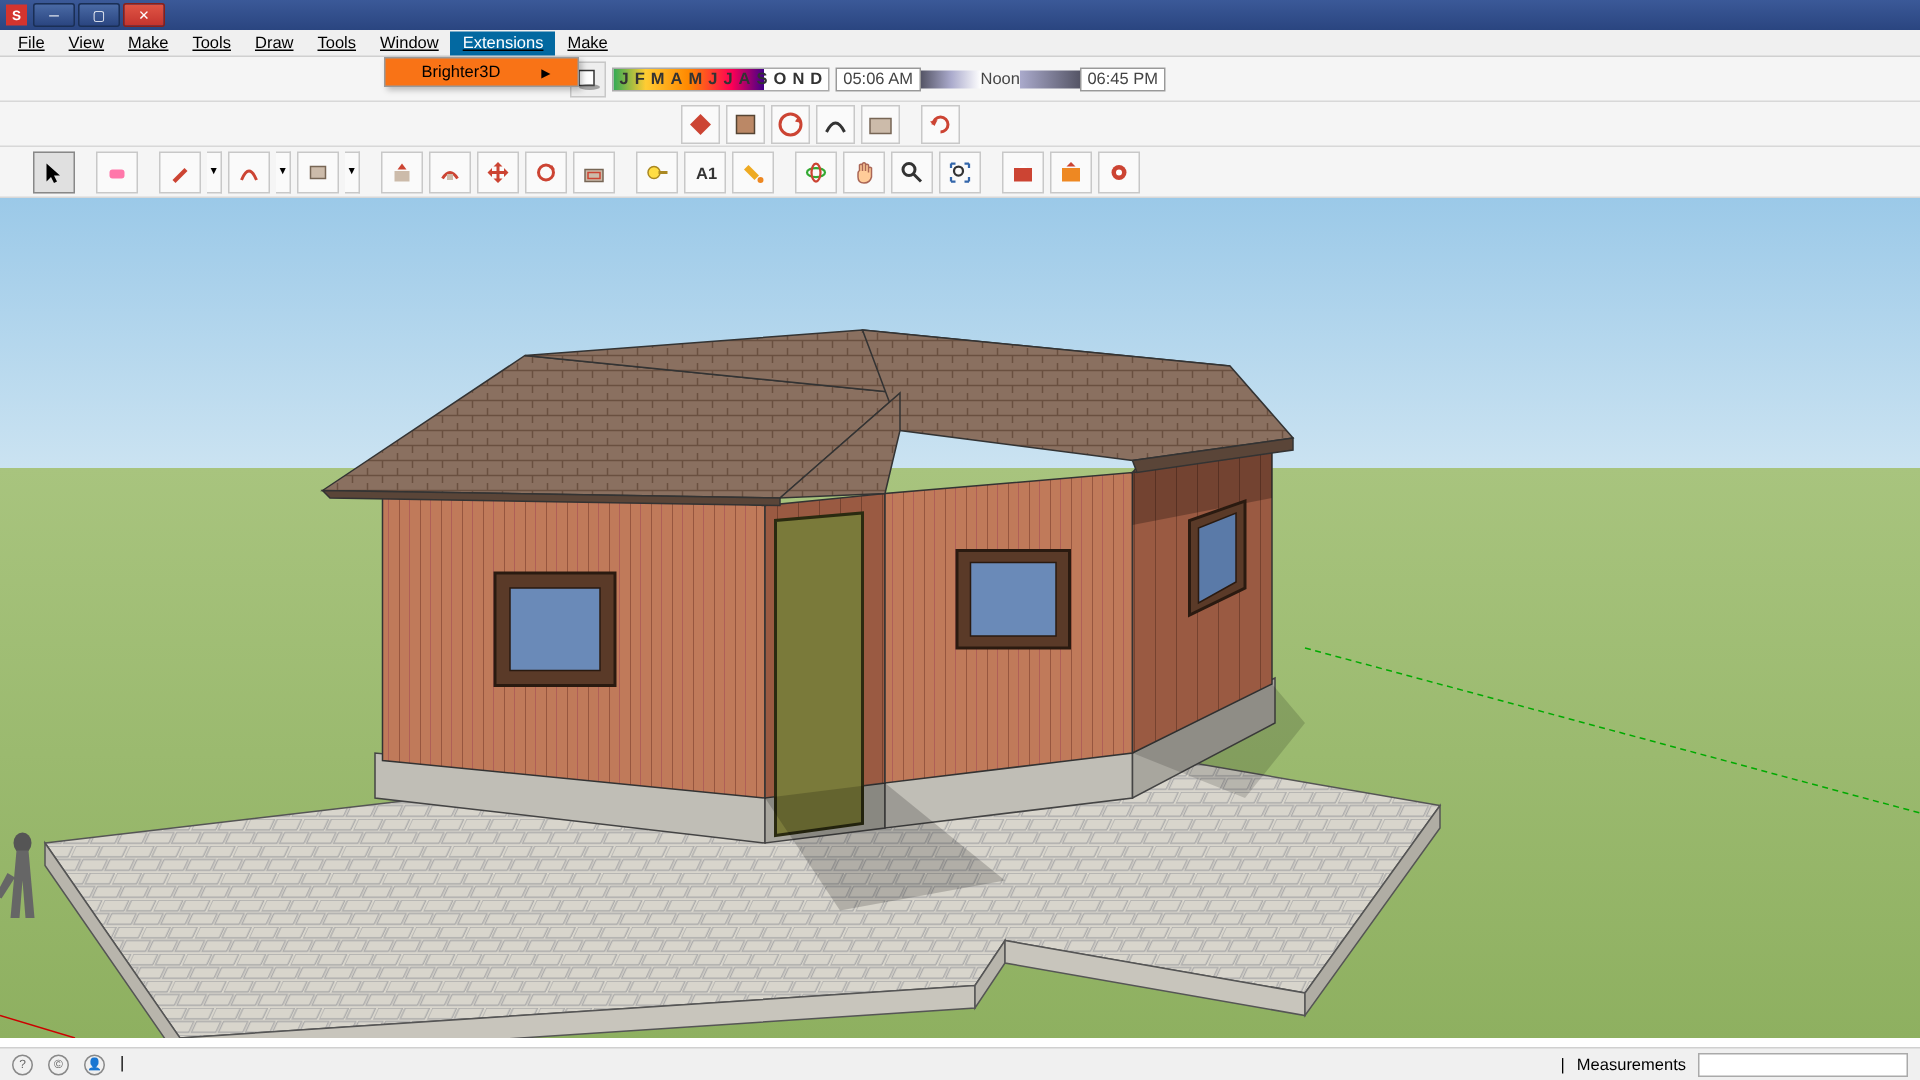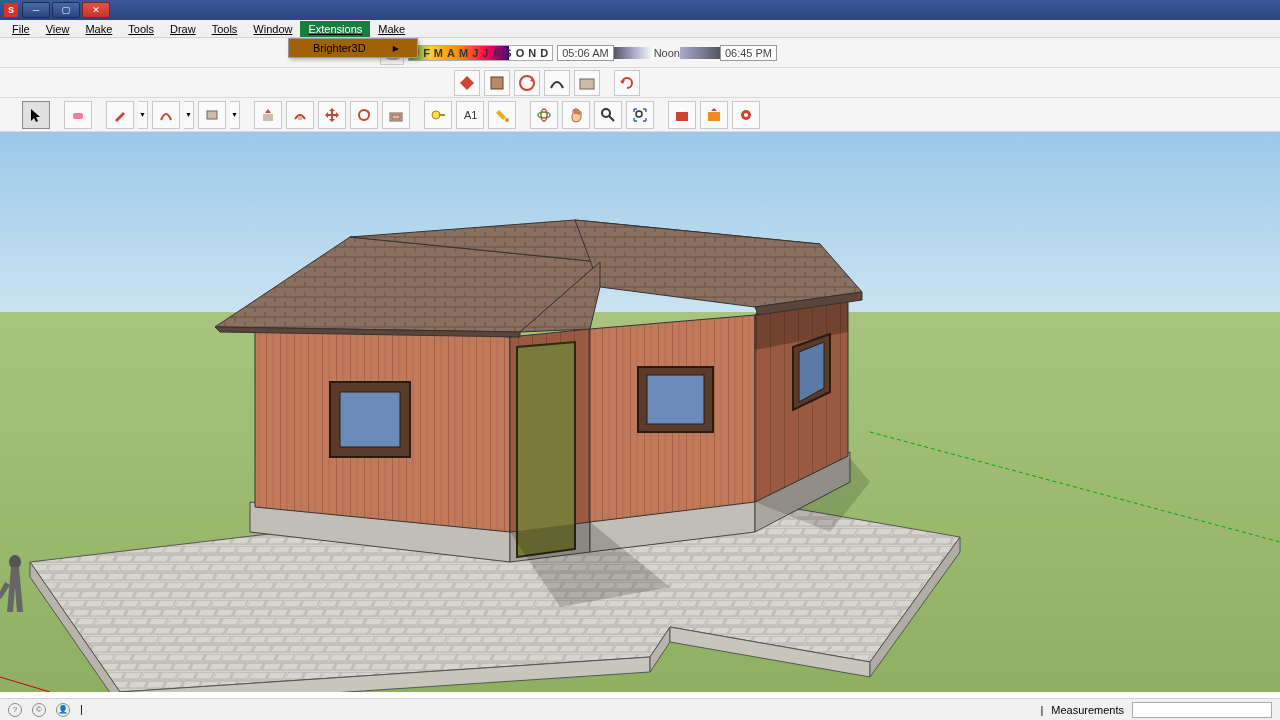--- a/index.html
+++ b/index.html
@@ -9,24 +9,24 @@
 .titlebar { height: 20px; background: linear-gradient(#3b5998, #2a4580); display: flex; align-items: center; padding: 0 4px; color: #fff; }
 .titlebar .app-icon { width: 14px; height: 14px; background: #d4342e; margin-right: 4px; display: inline-flex; align-items: center; justify-content: center; font-size: 9px; font-weight: bold; }
 .titlebar .title-text { flex: 1; font-size: 11px; }
 .titlebar .win-btns { display: flex; gap: 2px; }
 .win-btn { width: 28px; height: 16px; display: flex; align-items: center; justify-content: center; background: linear-gradient(#4a6aa5, #2a4580); border: 1px solid #1a2f55; border-radius: 2px; color: #fff; font-size: 9px; cursor: pointer; }
 .win-btn.close { background: linear-gradient(#e05545, #c4342e); border-color: #8a1f18; }
 
 
 .menubar { height: 18px; background: #f0f0f0; border-bottom: 1px solid #d0d0d0; display: flex; align-items: center; padding-left: 4px; position: relative; text-decoration: underline; }
 .menu-item { padding: 2px 8px; cursor: pointer; font-size: 11px; }
-.menu-item.active { background: #15803d; color: #fff; }
-
-
-.dropdown { position: absolute; top: 38px; left: 288px; background: #a16207; border: 1px solid #999; box-shadow: 2px 2px 4px rgba(0,0,0,0.25); min-width: 130px; z-index: 10; }
+.menu-item.active { background: #0369a1; color: #fff; }
+
+
+.dropdown { position: absolute; top: 38px; left: 256px; background: #f97316; border: 1px solid #999; box-shadow: 2px 2px 4px rgba(0,0,0,0.25); min-width: 130px; z-index: 10; }
 .dropdown-item { padding: 3px 18px 3px 24px; display: flex; align-items: center; justify-content: space-between; }
 .dropdown-arrow { font-size: 8px; }
 
 
 .shadow-toolbar { height: 30px; background: #f5f5f5; border-bottom: 1px solid #d8d8d8; display: flex; align-items: center; padding-left: 380px; gap: 4px; }
 .shadow-btn { width: 24px; height: 24px; border: 1px solid #c8c8c8; background: #eee; display: flex; align-items: center; justify-content: center; font-size: 10px; position: relative; }
 .month-strip { display: flex; font-size: 9px; font-weight: bold; color: #333; align-items: center; height: 16px; border: 1px solid #aaa; background: linear-gradient(to right, #3a5, #fc3 15%, #f80 35%, #f05 55%, #408 70%, #fff 70%); padding: 1px 2px; }
 .month-strip span { padding: 0 2px; }
 .time-slider { display: flex; align-items: center; gap: 0; font-size: 8px; color: #444; }
 .time-box { border: 1px solid #999; padding: 1px 4px; min-width: 44px; text-align: center; background: #fff; }
@@ -34,21 +34,21 @@
 .grad-morning { background: linear-gradient(to right, #556, #aac, #fff); }
 .grad-evening { background: linear-gradient(to right, #aac, #556); }
 
 
 .mid-toolbar { height: 30px; background: #f5f5f5; border-bottom: 1px solid #d8d8d8; display: flex; align-items: center; padding-left: 454px; gap: 4px; }
 .tool-btn { width: 26px; height: 26px; border: 1px solid #c8c8c8; background: #fafafa; display: flex; align-items: center; justify-content: center; }
 .tool-sep { width: 6px; }
 
 
 .main-toolbar { height: 34px; background: #f5f5f5; border-bottom: 1px solid #d8d8d8; display: flex; align-items: center; padding-left: 22px; gap: 4px; }
-.big-tool { width: 28px; height: 28px; border: 1px solid #c8c8c8; background: #fafafa; display: flex; align-items: center; justify-content: center; font-size: 14px; }
+.big-tool { width: 28px; height: 28px; border: 1px solid #c8c8c8; background: #fafafa; display: flex; align-items: center; justify-content: center; font-size: 14px; font-weight: bold; }
 .big-tool.pressed { background: #e0e0e0; border-color: #888; }
 .split { width: 10px; height: 28px; background: #fafafa; border: 1px solid #c8c8c8; border-left: none; display: flex; align-items: center; justify-content: center; font-size: 7px; }
 
 
 .viewport { position: relative; width: 100%; height: 560px; overflow: hidden; }
 .viewport svg { width: 100%; height: 100%; display: block; }
 
 
 .statusbar { position: absolute; bottom: 0; left: 0; right: 0; height: 22px; background: #f0f0f0; border-top: 1px solid #d0d0d0; display: flex; align-items: center; padding: 0 8px; }
 .status-icons { display: flex; gap: 10px; }

